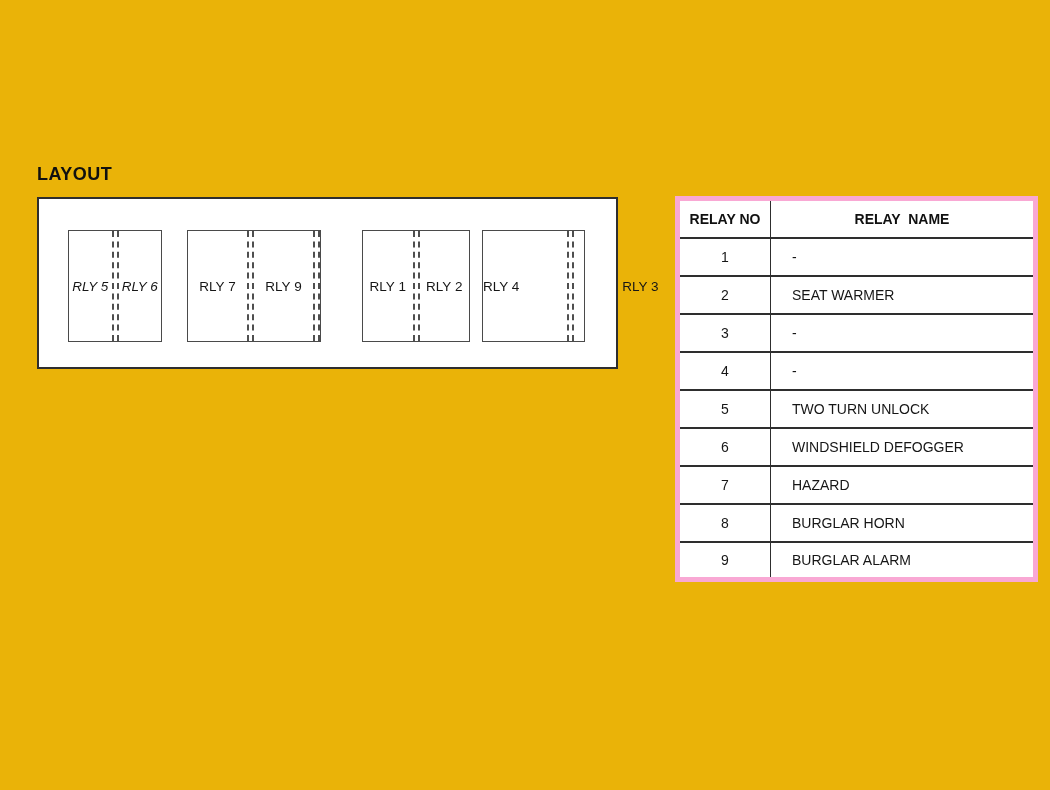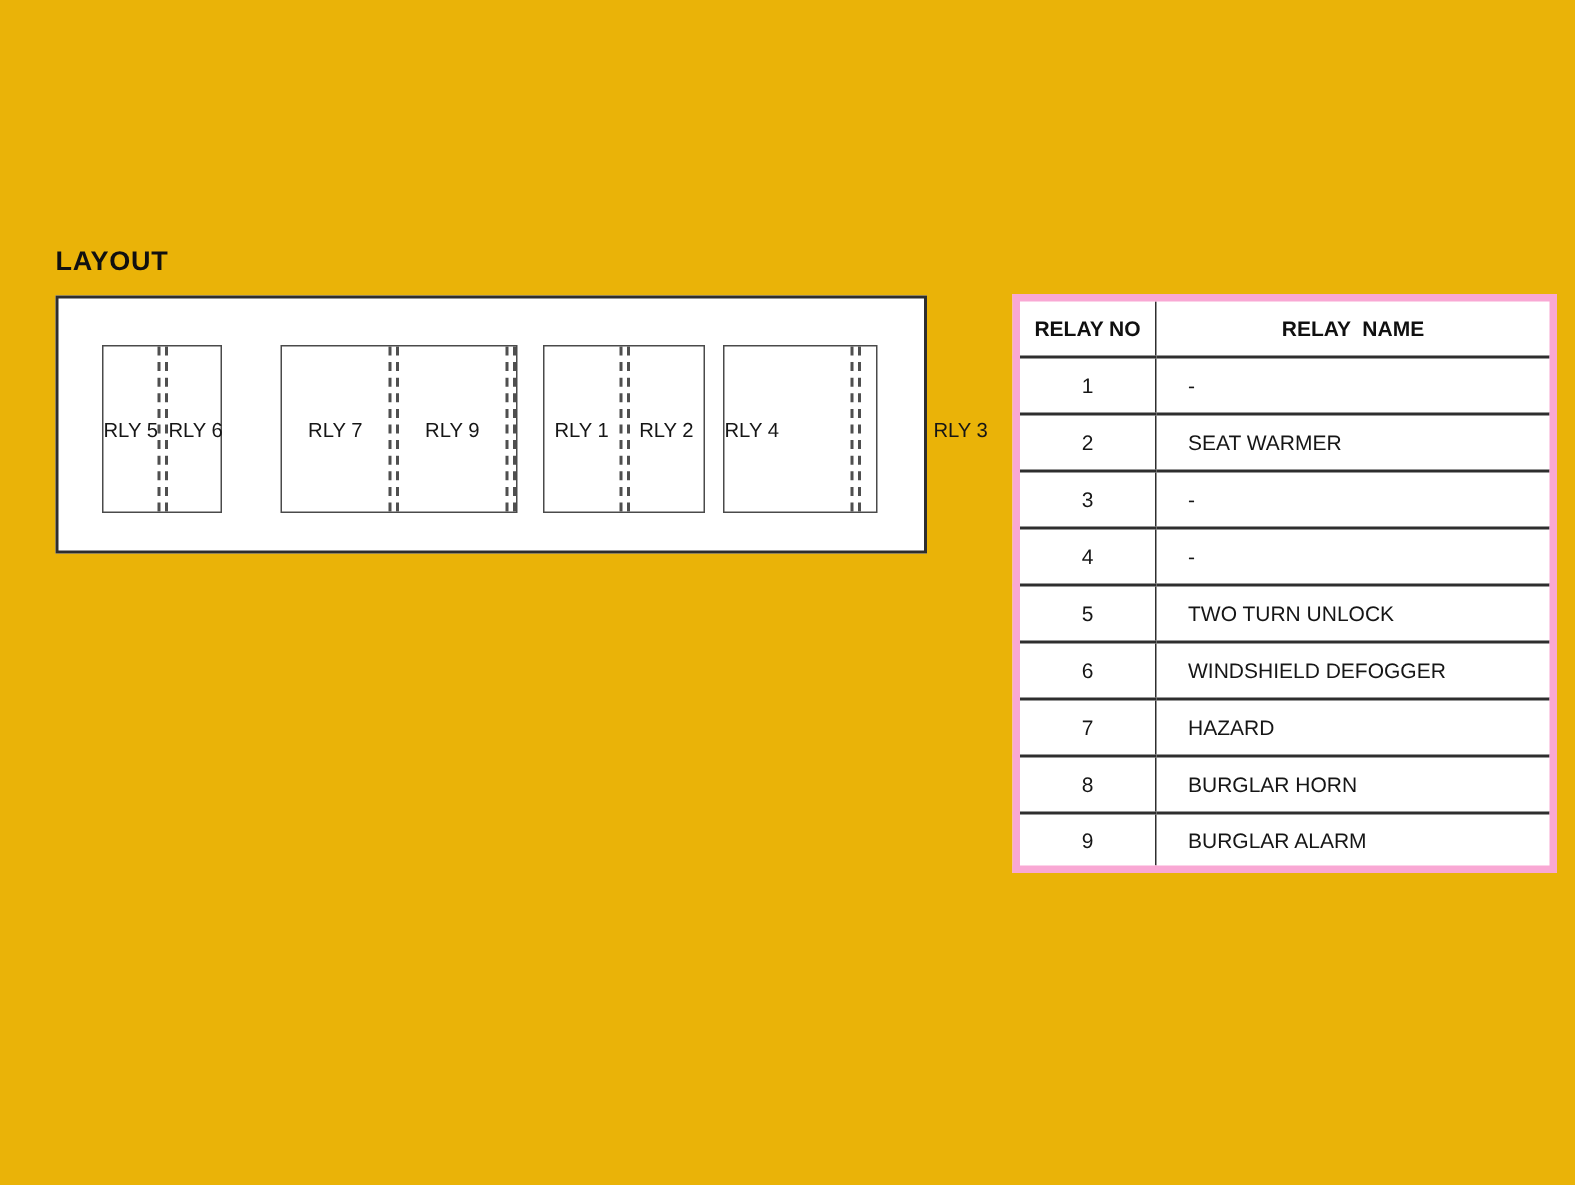--- a/index.html
+++ b/index.html
@@ -40,22 +40,22 @@
   .relay-block {
     position: absolute;
     top: 31px;
     height: 112px;
     border: 1.5px solid #4a4a4a;
     box-sizing: border-box;
     display: flex;
     align-items: stretch;
     background: #ffffff;
   }
-  .block-1 { left: 29px;  width: 80px; }
-  .block-2 { left: 148px; width: 158px; }
+  .block-1 { left: 29px;  width: 94px; font-style: italic; }
+  .block-2 { left: 148px; width: 134px; }
   .block-3 { left: 323px; width: 108px; }
   .block-4 { left: 443px; width: 103px; gap: 48px; }
 
   .relay-cell {
     flex: 1 1 0;
     display: flex;
     align-items: center;
     justify-content: center;
     font-size: 13.5px;
     white-space: nowrap;

